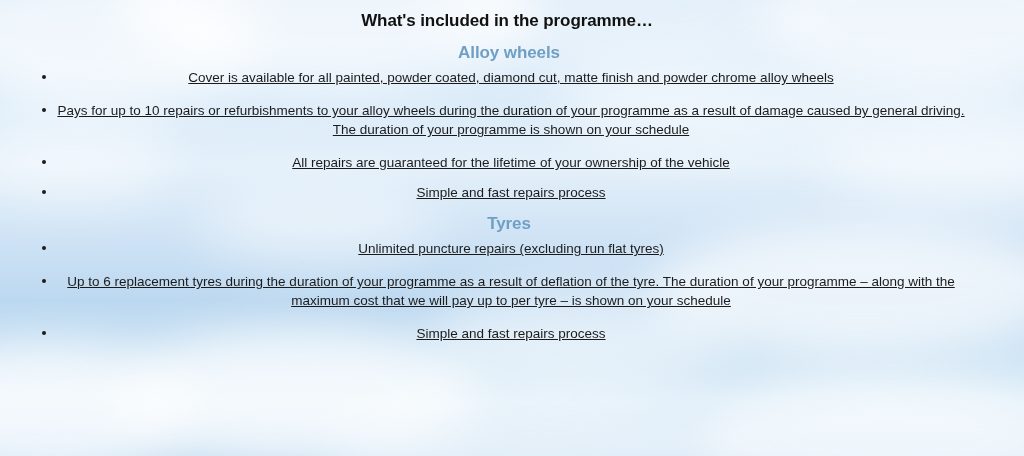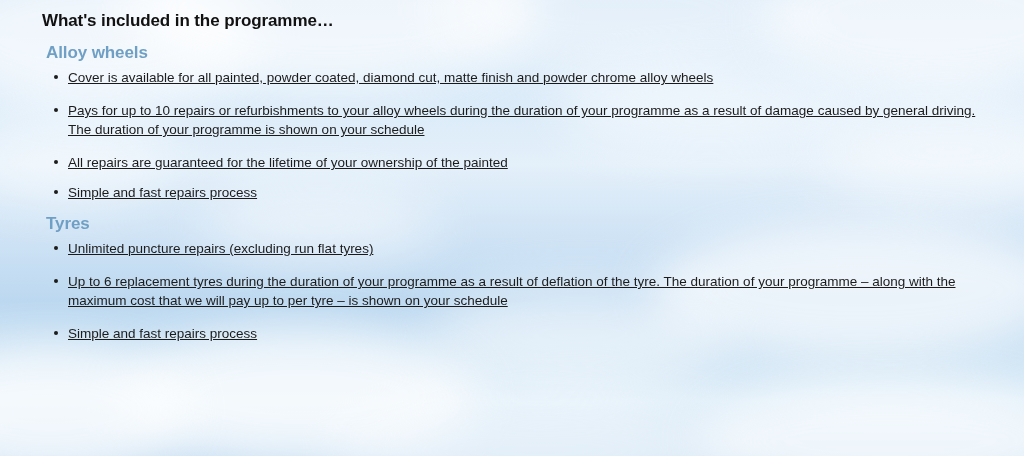--- a/index.html
+++ b/index.html
@@ -39,22 +39,23 @@
     filter: blur(14px);
     opacity: .85;
   }
   .cloud.soft { filter: blur(22px); opacity: .7; }
   .cloud.faint { filter: blur(26px); opacity: .5; }
 
   
   #content {
     position: relative;
     z-index: 2;
-    padding: 6px 40px 0 42px;
+    padding: 6px 40px 0 30px;
     box-sizing: border-box;
+    text-align: center;
   }
   h1.page-title {
     font-size: 17px;
     line-height: 22px;
     font-weight: bold;
     margin: 4px 0 10px 0;
     color: #111111;
     letter-spacing: -0.1px;
   }
   h2.section-title {
@@ -118,21 +119,21 @@
 
 <div id="content">
 
   <h1 class="page-title">What's included in the programme…</h1>
 
   <div class="section">
     <h2 class="section-title">Alloy wheels</h2>
     <ul class="bullets">
       <li>Cover is available for all painted, powder coated, diamond cut, matte finish and powder chrome alloy wheels</li>
       <li>Pays for up to 10 repairs or refurbishments to your alloy wheels during the duration of your programme as a result of damage caused by general driving. The duration of your programme is shown on your schedule</li>
-      <li class="tight">All repairs are guaranteed for the lifetime of your ownership of the painted</li>
+      <li class="tight">All repairs are guaranteed for the lifetime of your ownership of the vehicle</li>
       <li class="tight">Simple and fast repairs process</li>
     </ul>
   </div>
 
   <div class="section">
     <h2 class="section-title">Tyres</h2>
     <ul class="bullets">
       <li>Unlimited puncture repairs (excluding run flat tyres)</li>
       <li>Up to 6 replacement tyres during the duration of your programme as a result of deflation of the tyre. The duration of your programme – along with the maximum cost that we will pay up to per tyre – is shown on your schedule</li>
       <li>Simple and fast repairs process</li>

